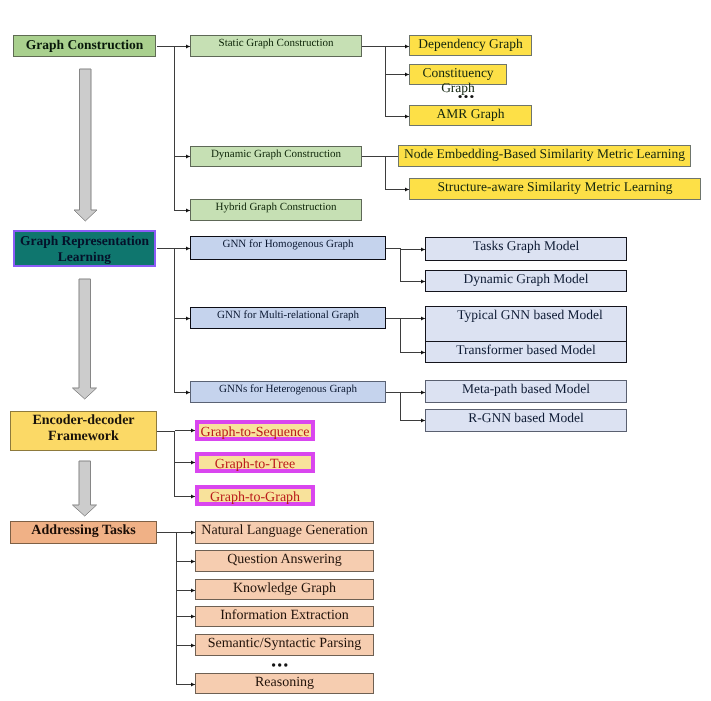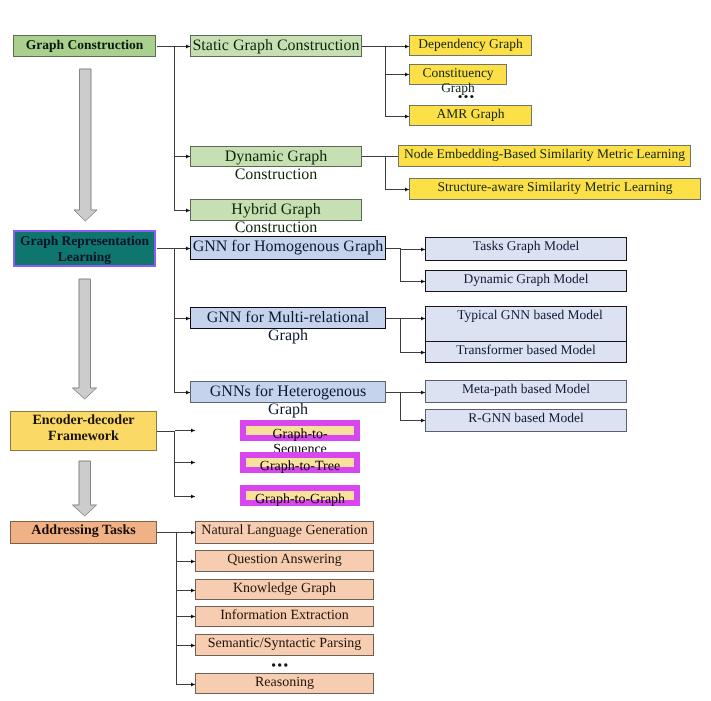--- a/index.html
+++ b/index.html
@@ -13,37 +13,37 @@
   #wires{position:absolute;left:0;top:0;width:711px;height:701px;}
 
   .box{position:absolute;box-sizing:border-box;display:flex;align-items:flex-start;
        justify-content:center;text-align:center;}
   .box > span{display:block;width:100%;}
   .box > span > span{display:block;}
 
   
   .lvl1{font-weight:bold;font-size:13.5px;line-height:1.17;}
   .lvl1 > span{transform:translateY(0.7px);}
-  .lvl2{font-size:16px;line-height:1.1;}
+  .lvl2{font-size:11px;line-height:1.1;}
   .lvl2 > span{transform:translateY(1px);}
   .lvl3{font-size:13.5px;line-height:1.1;}
   .lvl3 > span{transform:translateY(1px);}
   .y1,.o1,.y2,.o2{font-size:14px;}
 
   
   .g1{background:#a9d08e;border:1px solid #5f6b53;color:#08180a;}
   .g2{background:#c6e0b4;border:1px solid #5e6857;color:#0d2408;}
   .g3{background:#fde047;border:1px solid #6e756c;color:#12250f;}
   .b1{background:#0f766e;border:2px solid #8b5cf6;color:#05112a;}
   .b2{background:#c5d3ed;border:1.4px solid #0c0c14;color:#0a1730;}
   .b2l{background:#c5d3ed;border:1px solid #5a6274;color:#0a1730;}
   .b3{background:#dce2f2;border:1.3px solid #14141c;color:#0d1a33;}
   .b3l{background:#dce2f2;border:1px solid #5a6070;color:#0d1a33;}
   .y1{background:#fbd966;border:1px solid #8e7a3c;color:#17110a;}
-  .y2{background:#f8e29b;border:6px solid #d946ef;color:#000000;margin-left:45px;}
+  .y2{background:#f8e29b;border:4px solid #d946ef;color:#b91c1c;}
   .o1{background:#f0b186;border:1px solid #7e6045;color:#1a0d06;}
   .o2{background:#f6cdb0;border:1px solid #6e6053;color:#20120a;}
 
   
   path.w{stroke:#3d3d3d;stroke-width:1;fill:none;shape-rendering:crispEdges;}
   path.w.a{marker-end:url(#arrowhead);}
   path.ga{fill:#cccccc;stroke:#868686;stroke-width:1;}
   circle.dot{fill:#141414;}
 
   

